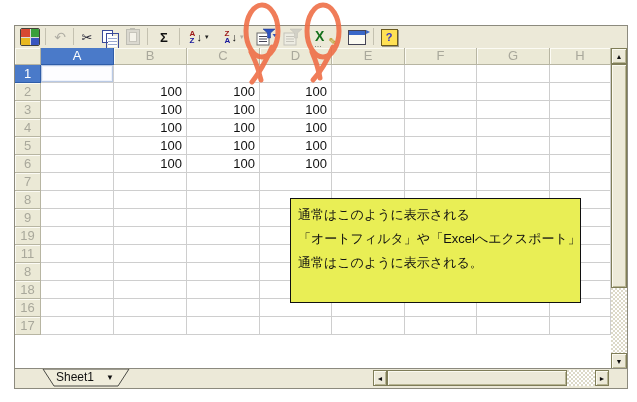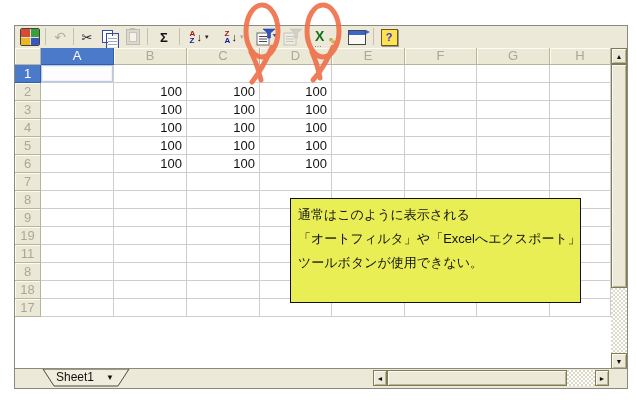--- a/index.html
+++ b/index.html
@@ -327,37 +327,48 @@
           <div class="cell" style="width: 73px;"></div>
           <div class="cell" style="width: 73px;"></div>
           <div class="cell" style="width: 73px;"></div>
           <div class="cell" style="width: 72px;"></div>
           <div class="cell" style="width: 73px;"></div>
           <div class="cell" style="width: 72px;"></div>
           <div class="cell" style="width: 73px;"></div>
           <div class="cell" style="width: 61px;"></div>
         </div>
         <div class="row">
+          <div class="rowhdr" style="width: 26px;">16</div>
+          <div class="cell" style="width: 73px;"></div>
+          <div class="cell" style="width: 73px;"></div>
+          <div class="cell" style="width: 73px;"></div>
+          <div class="cell" style="width: 72px;"></div>
+          <div class="cell" style="width: 73px;"></div>
+          <div class="cell" style="width: 72px;"></div>
+          <div class="cell" style="width: 73px;"></div>
+          <div class="cell" style="width: 61px;"></div>
+        </div>
+        <div class="row">
           <div class="rowhdr" style="width: 26px;">17</div>
           <div class="cell" style="width: 73px;"></div>
           <div class="cell" style="width: 73px;"></div>
           <div class="cell" style="width: 73px;"></div>
           <div class="cell" style="width: 72px;"></div>
           <div class="cell" style="width: 73px;"></div>
           <div class="cell" style="width: 72px;"></div>
           <div class="cell" style="width: 73px;"></div>
           <div class="cell" style="width: 61px;"></div>
         </div>
       </div>
   </div>
 
   <div class="note" id="note" style="background: rgb(233, 238, 85); border-color: rgb(16, 16, 16);">
     <div>通常はこのように表示される</div>
     <div>「オートフィルタ」や「Excelへエクスポート」の</div>
-    <div>ツールボタンが使用できない。</div>
+    <div>通常はこのように表示される。</div>
   </div>
 
   <div class="vscroll">
     <span class="sbtn">
         <span>▲</span>
       </span>
     <span class="vthumb"></span>
     <span class="hatch"></span>
     <span class="sbtn">
         <span>▼</span>

